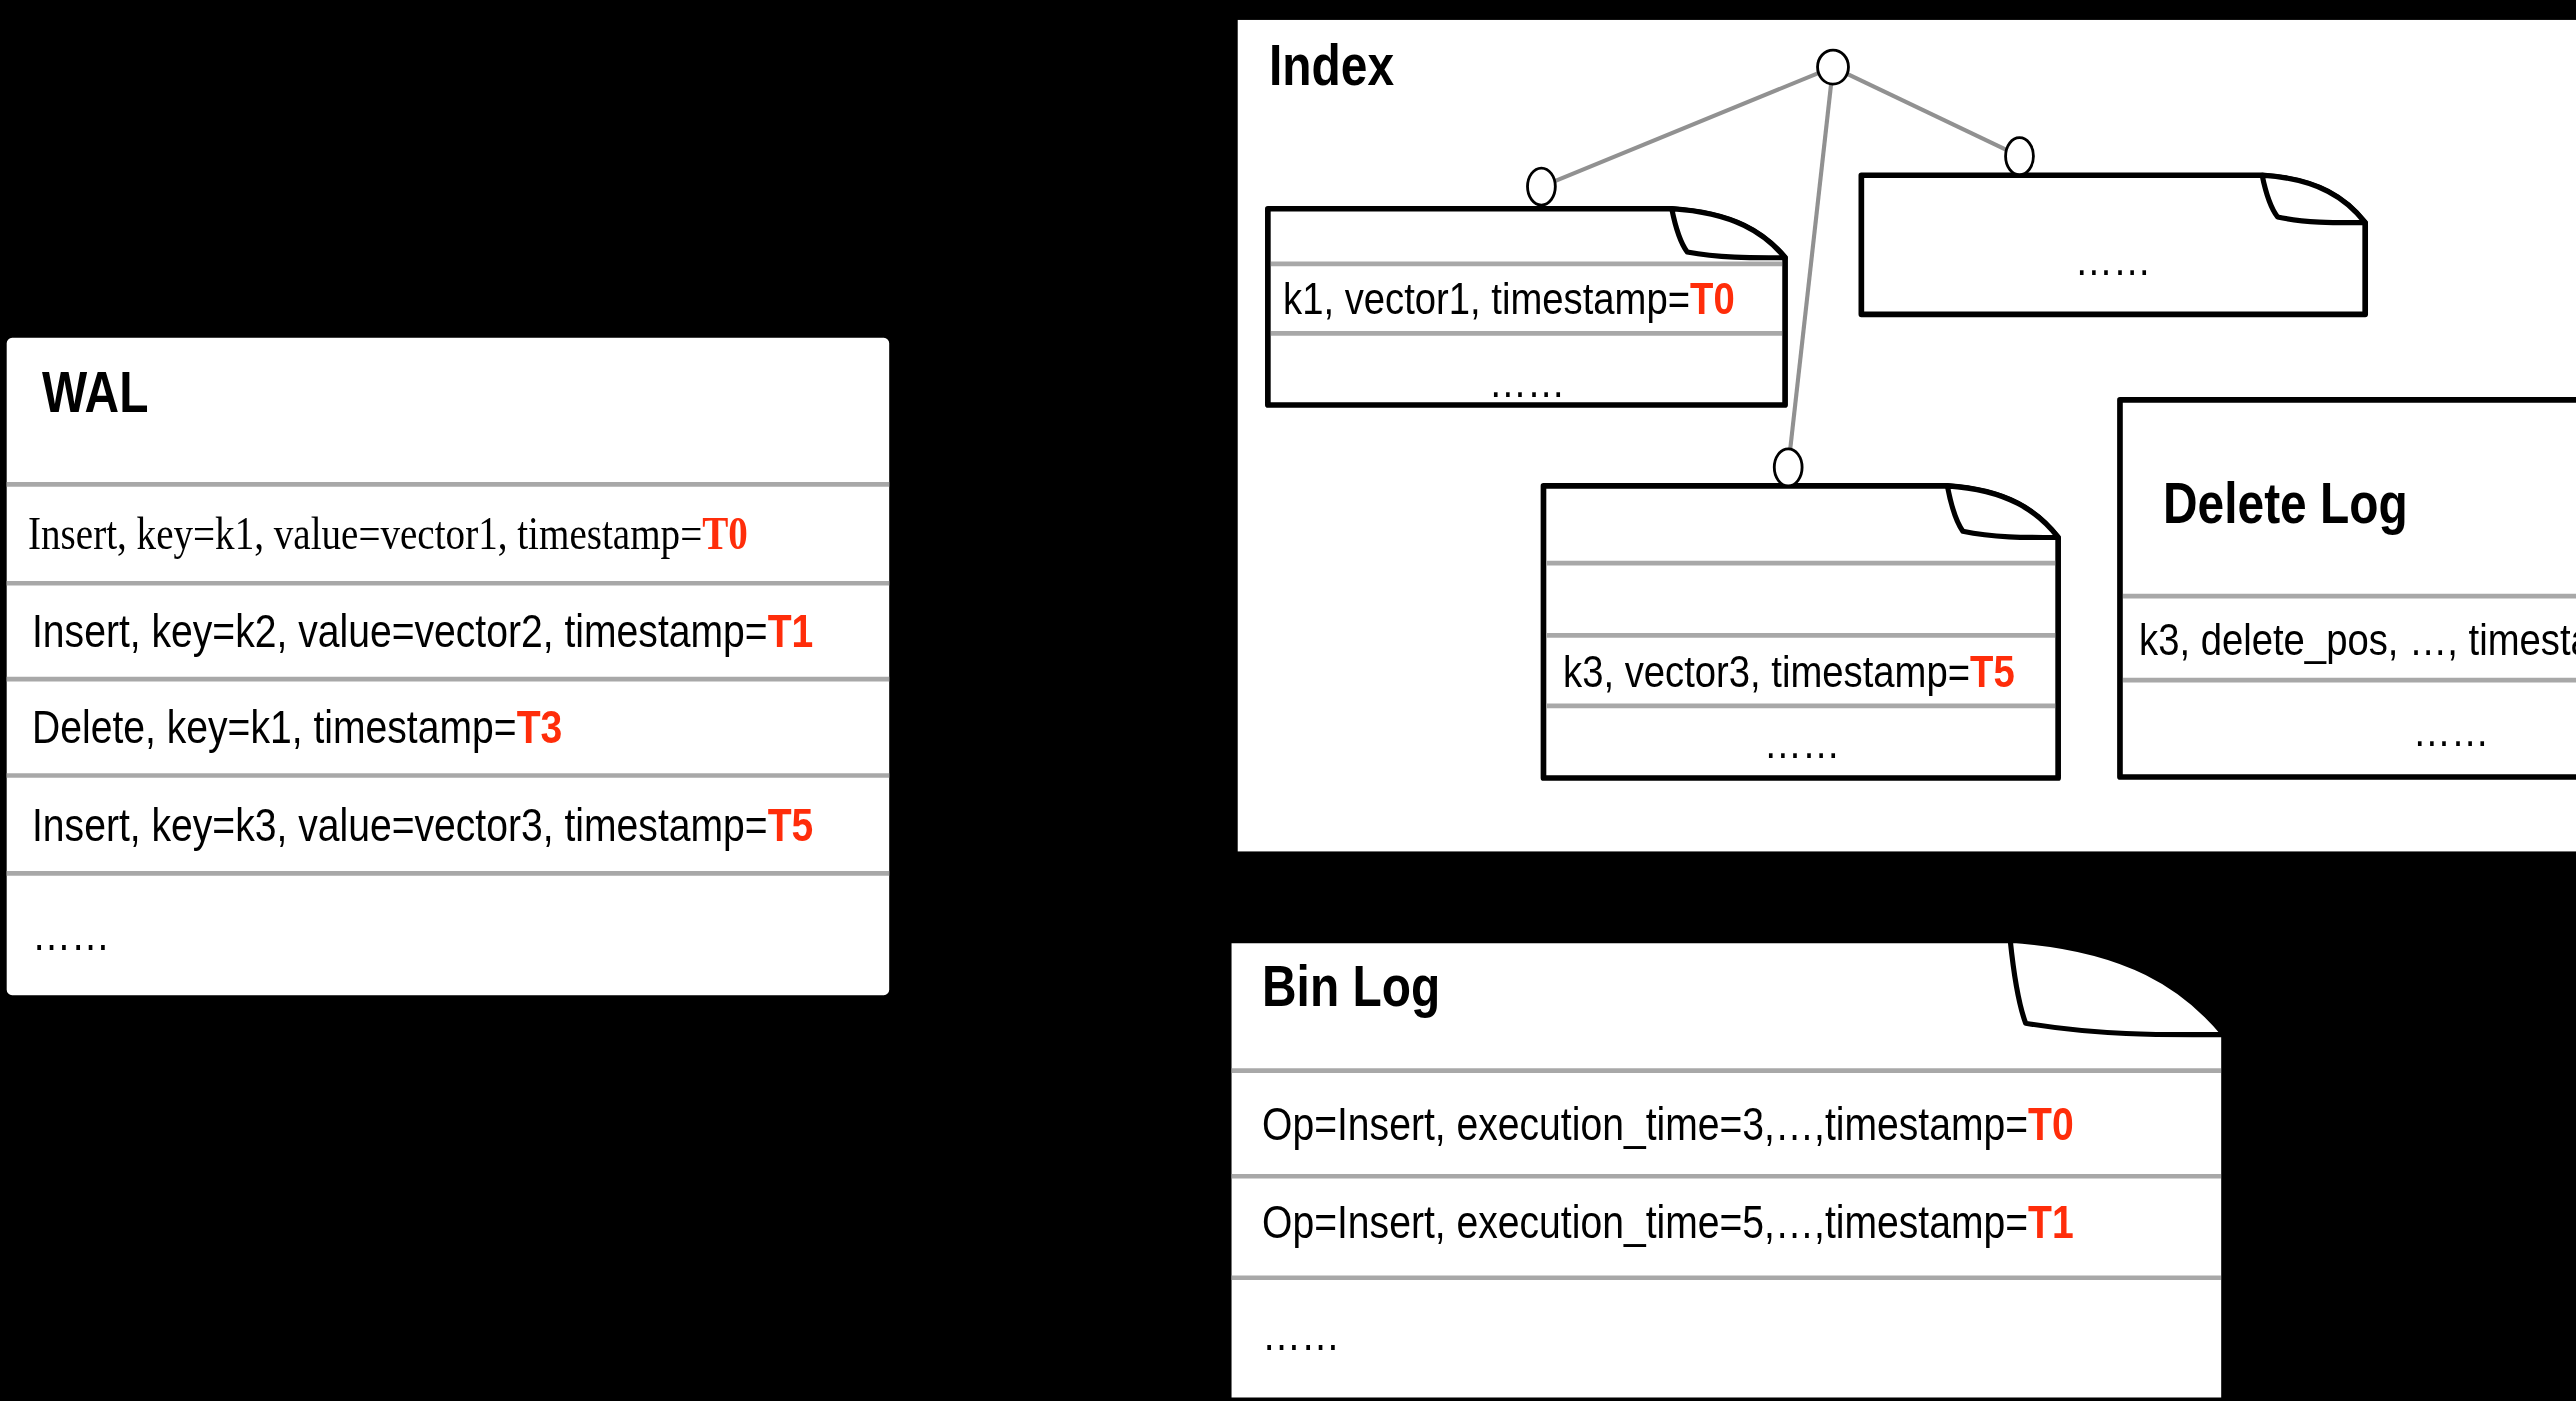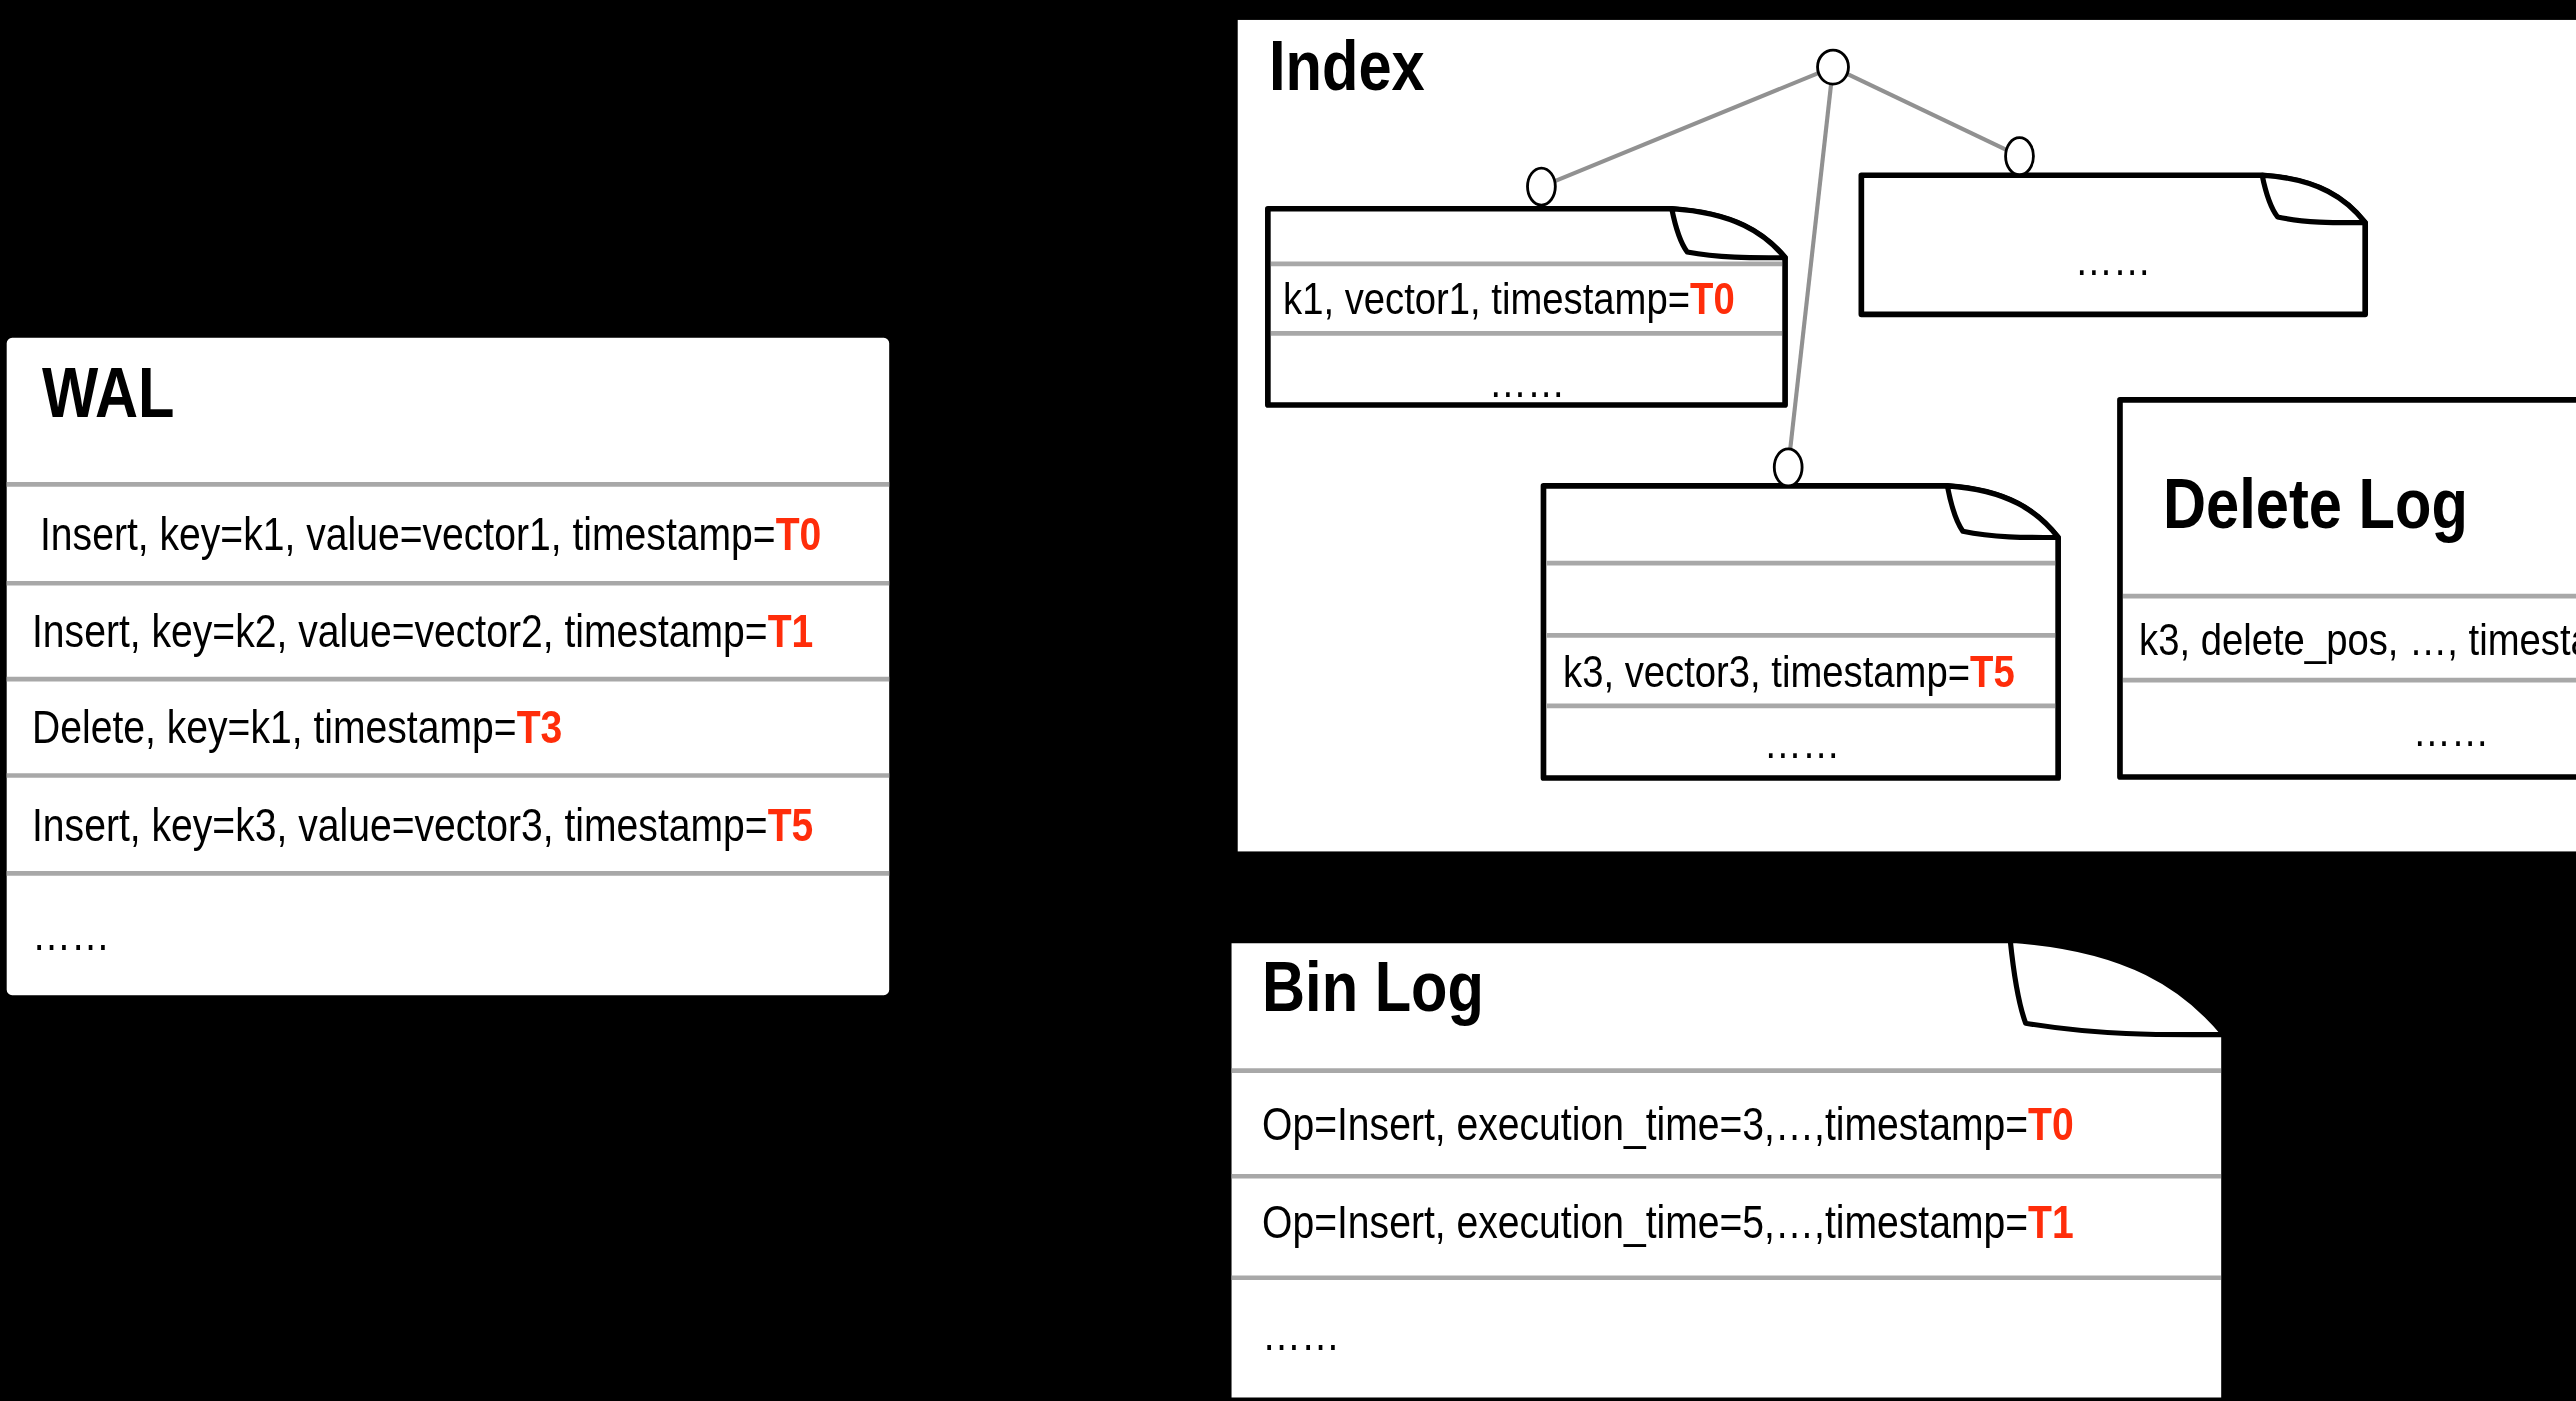--- a/index.html
+++ b/index.html
@@ -1,20 +1,20 @@
 <!DOCTYPE html>
 <html style="font-size:8.2px"><head>
 <meta charset="utf-8">
 <style>
   html,body{margin:0;padding:0;background:#000;}
   #canvas{position:relative;width:2817px;height:1402px;background:#000;overflow:hidden;
           font-family:"Liberation Sans","DejaVu Sans",sans-serif;}
   #shapes{position:absolute;left:0;top:0;}
   .txt{position:absolute;white-space:nowrap;color:#000;line-height:1;transform:translateY(-50%);}
-  .title{font-size:71px;font-weight:bold;}
+  .title{font-size:57px;font-weight:bold;}
   .row{font-size:46px;font-weight:normal;}
   .drow{font-size:45px;font-weight:normal;}
   .sq{display:inline-block;transform:scaleX(0.85);transform-origin:0 50%;}
   .sqt{display:inline-block;transform:scaleX(0.84);transform-origin:0 50%;}
   .sqc{display:inline-block;transform:scaleX(0.85);transform-origin:50% 50%;}
   .ctr{text-align:center;}
   .red{color:#FF2D0A;font-weight:bold;}
 </style>
 </head>
 <body>
@@ -87,21 +87,21 @@
       <ellipse cx="3558" cy="130" rx="30" ry="33"></ellipse>
       <ellipse cx="2992" cy="362" rx="27" ry="36"></ellipse>
       <ellipse cx="3920" cy="303" rx="27" ry="36"></ellipse>
       <ellipse cx="3471" cy="907" rx="27" ry="36"></ellipse>
     </g>
   </svg>
 
   <div class="txt title" style="left:42px;top:392px;">
     <span class="sqt">WAL</span></div>
 
-  <div class="txt row" style="left:40px;top:534px;">
+  <div class="txt row" style="left:28px;top:534px;font-family:Liberation Serif, serif;">
     <span class="sq"><span>Insert, key=k1, value=vector1, timestamp=</span><span class="red">T0</span></span></div>
   <div class="txt row" style="left:32px;top:631px;text-align:center;">
     <span class="sq"><span>Insert, key=k2, value=vector2, timestamp=</span><span class="red">T1</span></span></div>
   <div class="txt row" style="left:32px;top:727px;">
     <span class="sq"><span>Delete, key=k1, timestamp=</span><span class="red">T3</span></span></div>
   <div class="txt row" style="left:32px;top:825px;">
     <span class="sq"><span>Insert, key=k3, value=vector3, timestamp=</span><span class="red">T5</span></span></div>
   <div class="txt row" style="left:32px;top:934px;">
     <span class="sq"><span>……</span></span></div>
 

